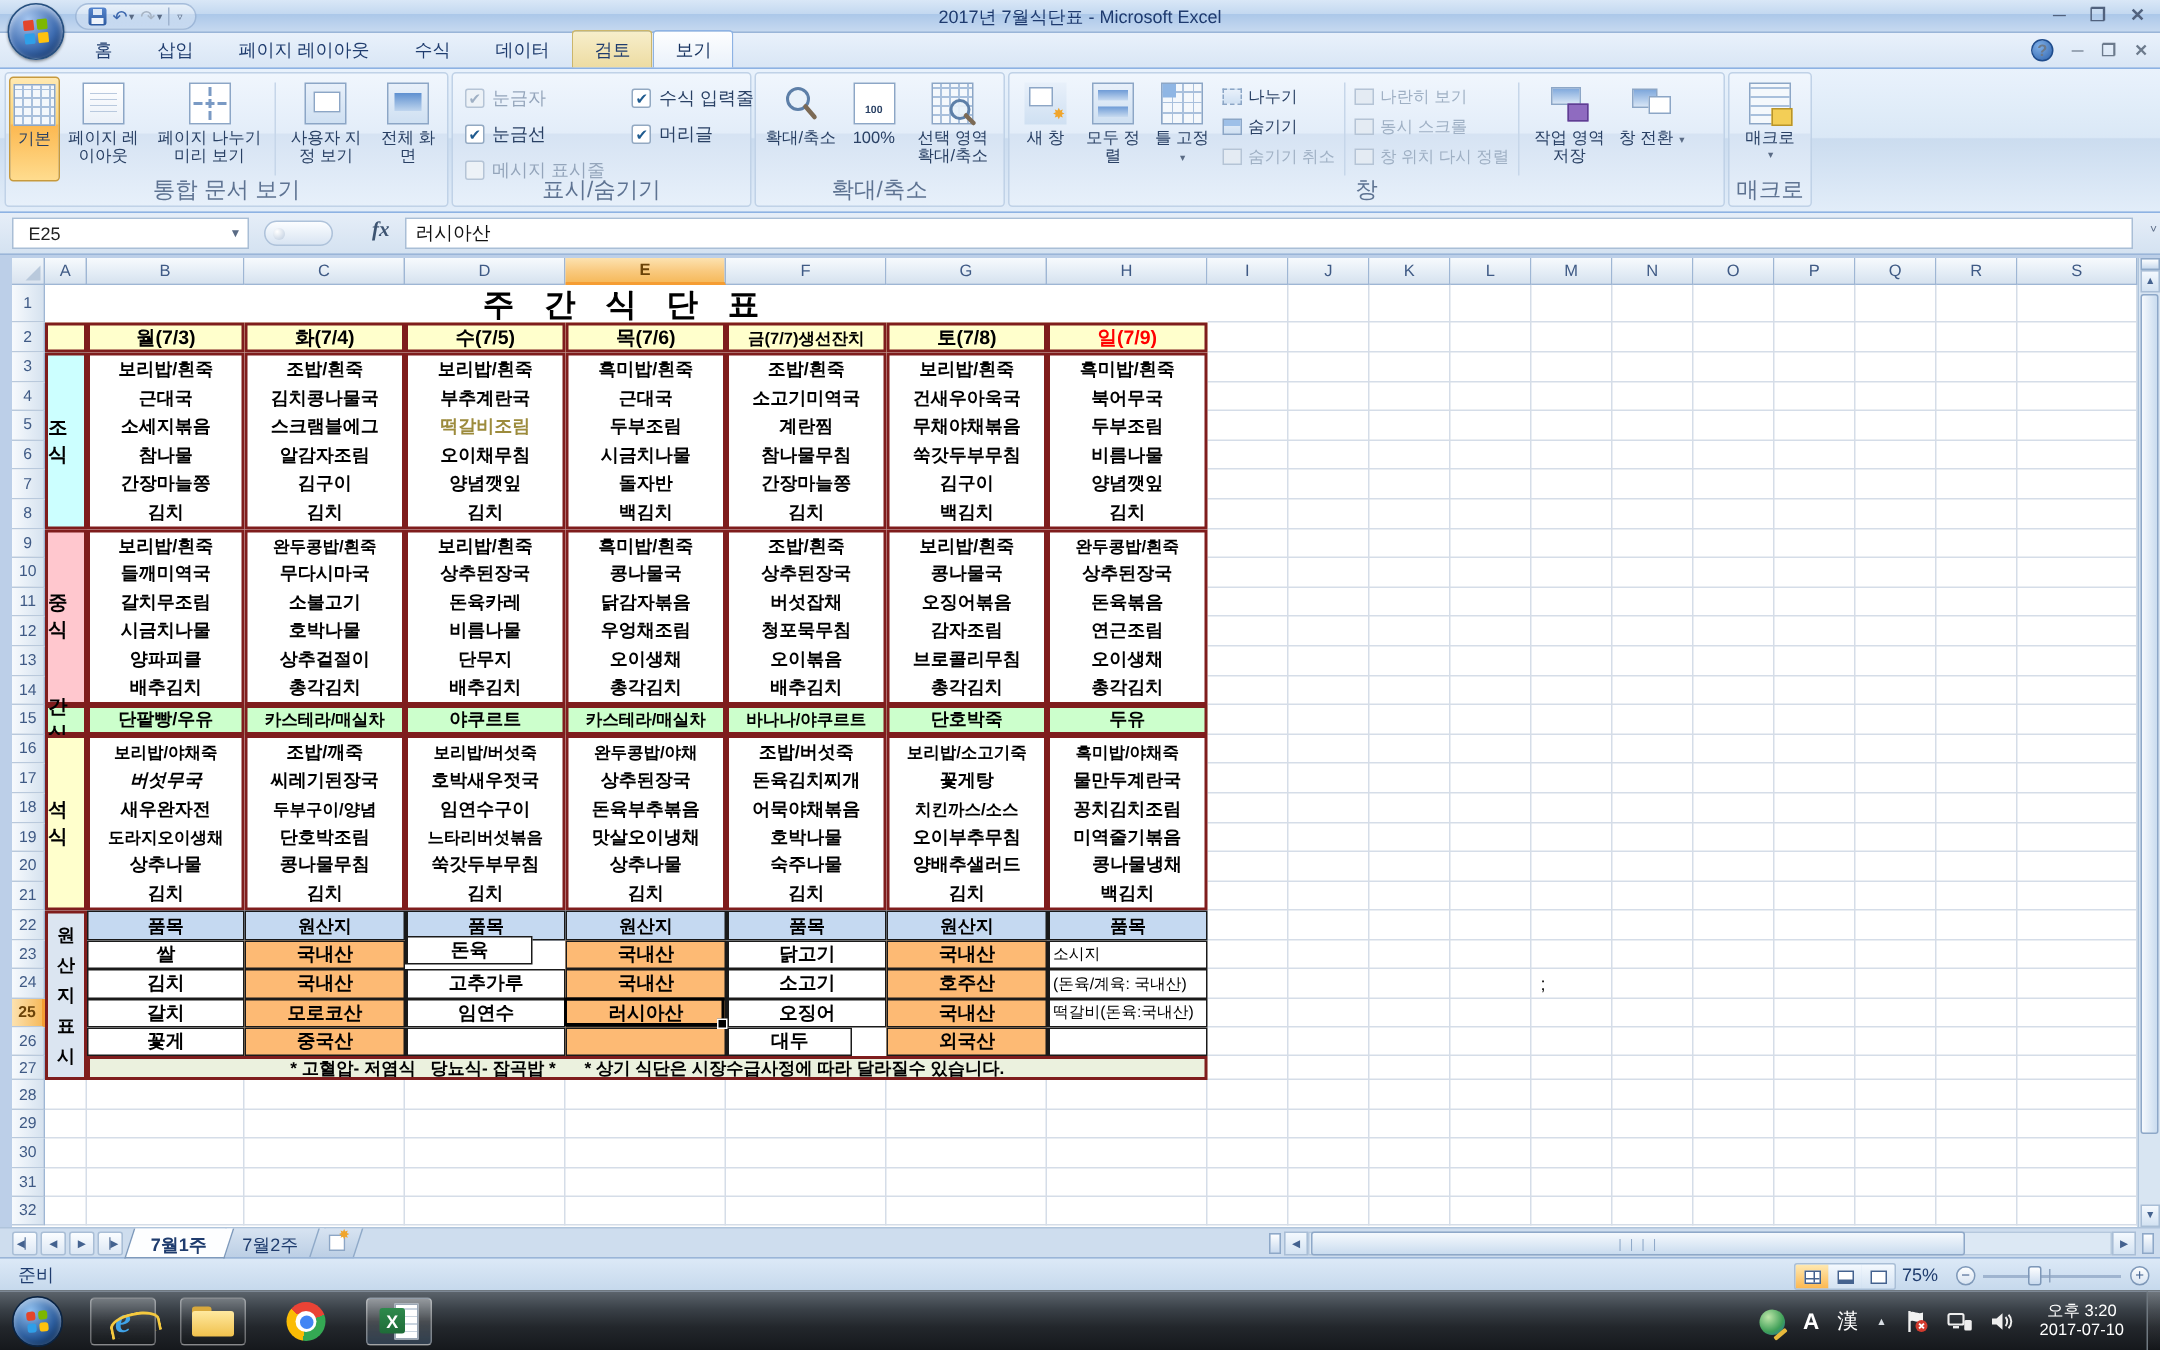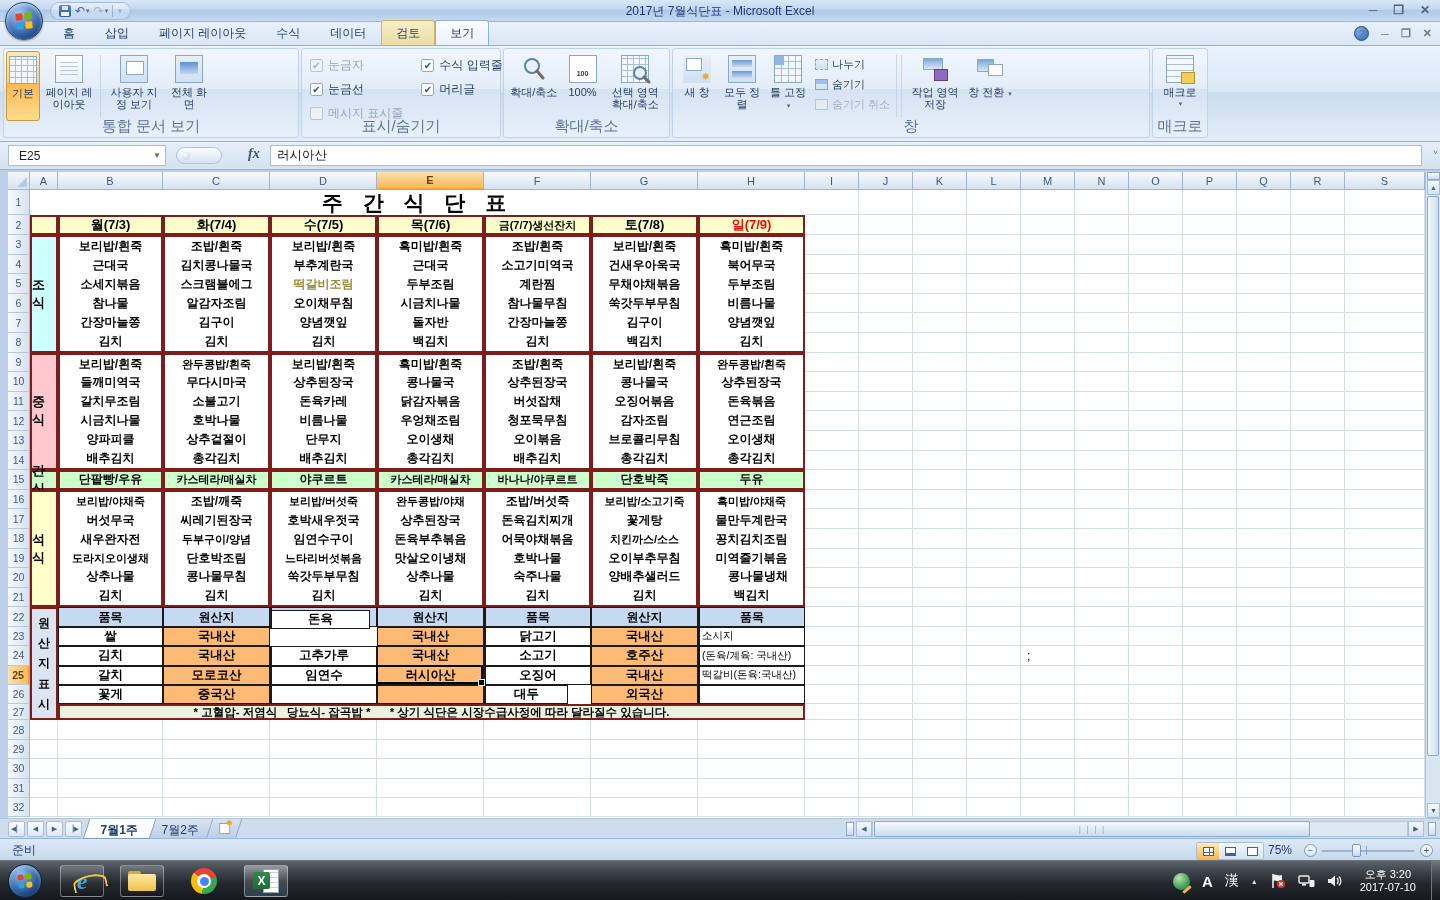--- a/index.html
+++ b/index.html
@@ -293,20 +293,24 @@
     <div class="group" style="left:3px;width:296px">
       <div class="gbody">
         <div class="bigbtn sel">
           <span class="bicon icobox i-grid"></span>
           <span>기본</span>
         </div>
         <div class="bigbtn" style="width:58px">
           <span class="bicon icobox i-page"></span>
           <span>페이지 레이아웃</span>
         </div>
+        <div class="bigbtn" style="width:84px">
+          <span class="bicon icobox i-pb"></span>
+          <span>페이지 나누기 미리 보기</span>
+        </div>
         <div class="vsep"></div>
         <div class="bigbtn" style="width:62px">
           <span class="bicon i-custom"></span>
           <span>사용자 지정 보기</span>
         </div>
         <div class="bigbtn" style="width:48px">
           <span class="bicon icobox i-full"></span>
           <span>전체 화면</span>
         </div>
       </div>
@@ -393,20 +397,34 @@
           <div class="smbtn">
               <span class="smico top"></span>
               <span>숨기기</span>
             </div>
           <div class="smbtn dis">
               <span class="smico dis"></span>
               <span>숨기기 취소</span>
             </div>
         </div>
         <div class="vsep"></div>
+        <div class="smallcol">
+          <div class="smbtn dis">
+              <span class="smico dis"></span>
+              <span>나란히 보기</span>
+            </div>
+          <div class="smbtn dis">
+              <span class="smico dis"></span>
+              <span>동시 스크롤</span>
+            </div>
+          <div class="smbtn dis">
+              <span class="smico dis"></span>
+              <span>창 위치 다시 정렬</span>
+            </div>
+        </div>
         <div class="vsep"></div>
         <div class="bigbtn" style="width:62px">
           <span class="bicon i-work"></span>
           <span>작업 영역 저장</span>
         </div>
         <div class="bigbtn" style="width:48px">
           <span class="bicon i-switch"></span>
           <span><span>창 전환</span> <span class="caret">▾</span></span>
         </div>
       </div>
@@ -687,21 +705,21 @@
         </div>
         <div class="gc mealblock pborder" style="left: 561px; top: 280.2px; width: 107px; height: 19.6px; background: rgb(204, 255, 204);">
           <div class="mline" style="height: 15.6px;">단호박죽</div>
         </div>
         <div class="gc mealblock pborder" style="left: 668px; top: 280.2px; width: 107px; height: 19.6px; background: rgb(204, 255, 204);">
           <div class="mline" style="height: 15.6px; text-align: right;">두유</div>
         </div>
         <div class="gc seclab pborder" style="left: 0px; top: 299.8px; width: 28px; height: 117.6px; background: rgb(255, 255, 204);">석식</div>
         <div class="gc mealblock pborder" style="left: 28px; top: 299.8px; width: 105px; height: 117.6px;">
           <div class="mline" style="height: 18.9333px; font-size: 11px;">보리밥/야채죽</div>
-          <div class="mline" style="height: 18.9333px;">버섯무국</div>
+          <div class="mline" style="height: 18.9333px; font-style: italic;">버섯무국</div>
           <div class="mline" style="height: 18.9333px;">새우완자전</div>
           <div class="mline" style="height: 18.9333px; font-size: 11px;">도라지오이생채</div>
           <div class="mline" style="height: 18.9333px;">상추나물</div>
           <div class="mline" style="height: 18.9333px;">김치</div>
         </div>
         <div class="gc mealblock pborder" style="left: 133px; top: 299.8px; width: 107px; height: 117.6px;">
           <div class="mline" style="height: 18.9333px;">조밥/깨죽</div>
           <div class="mline" style="height: 18.9333px;">씨레기된장국</div>
           <div class="mline" style="height: 18.9333px; font-size: 11px;">두부구이/양념</div>
           <div class="mline" style="height: 18.9333px;">단호박조림</div>
@@ -757,21 +775,21 @@
         </div>
         <div class="gc ocell ohead" style="left: 28px; top: 417.4px; width: 105px; height: 19.4px;">품목</div>
         <div class="gc ocell ohead" style="left: 133px; top: 417.4px; width: 107px; height: 19.4px;">원산지</div>
         <div class="gc ocell ohead othick" style="left: 240px; top: 417.4px; width: 107px; height: 19.4px;">품목</div>
         <div class="gc ocell ohead" style="left: 347px; top: 417.4px; width: 107px; height: 19.4px;">원산지</div>
         <div class="gc ocell ohead othick" style="left: 454px; top: 417.4px; width: 107px; height: 19.4px;">품목</div>
         <div class="gc ocell ohead" style="left: 561px; top: 417.4px; width: 107px; height: 19.4px;">원산지</div>
         <div class="gc ocell ohead othick" style="left: 668px; top: 417.4px; width: 107px; height: 19.4px;">품목</div>
         <div class="gc ocell" style="left: 28px; top: 436.8px; width: 105px; height: 19.4px;">쌀</div>
         <div class="gc ocell opink" style="left: 133px; top: 436.8px; width: 107px; height: 19.4px;">국내산</div>
-        <div class="gc ocell othick" style="left: 240px; top: 420px; width: 100px; height: 19.4px;">돈육</div>
+        <div class="gc ocell othick" style="left: 240px; top: 434px; width: 85px; height: 19.4px;">돈육</div>
         <div class="gc ocell opink" style="left: 347px; top: 436.8px; width: 107px; height: 19.4px;">국내산</div>
         <div class="gc ocell othick" style="left: 454px; top: 436.8px; width: 107px; height: 19.4px;">닭고기</div>
         <div class="gc ocell opink" style="left: 561px; top: 436.8px; width: 107px; height: 19.4px;">국내산</div>
         <div class="gc ocell othick osmall" style="left: 668px; top: 436.8px; width: 107px; height: 19.4px;">소시지</div>
         <div class="gc ocell" style="left: 28px; top: 456.2px; width: 105px; height: 19.4px;">김치</div>
         <div class="gc ocell opink" style="left: 133px; top: 456.2px; width: 107px; height: 19.4px;">국내산</div>
         <div class="gc ocell othick" style="left: 240px; top: 456.2px; width: 107px; height: 19.4px;">고추가루</div>
         <div class="gc ocell opink" style="left: 347px; top: 456.2px; width: 107px; height: 19.4px;">국내산</div>
         <div class="gc ocell othick" style="left: 454px; top: 456.2px; width: 107px; height: 19.4px;">소고기</div>
         <div class="gc ocell opink" style="left: 561px; top: 456.2px; width: 107px; height: 19.4px;">호주산</div>

